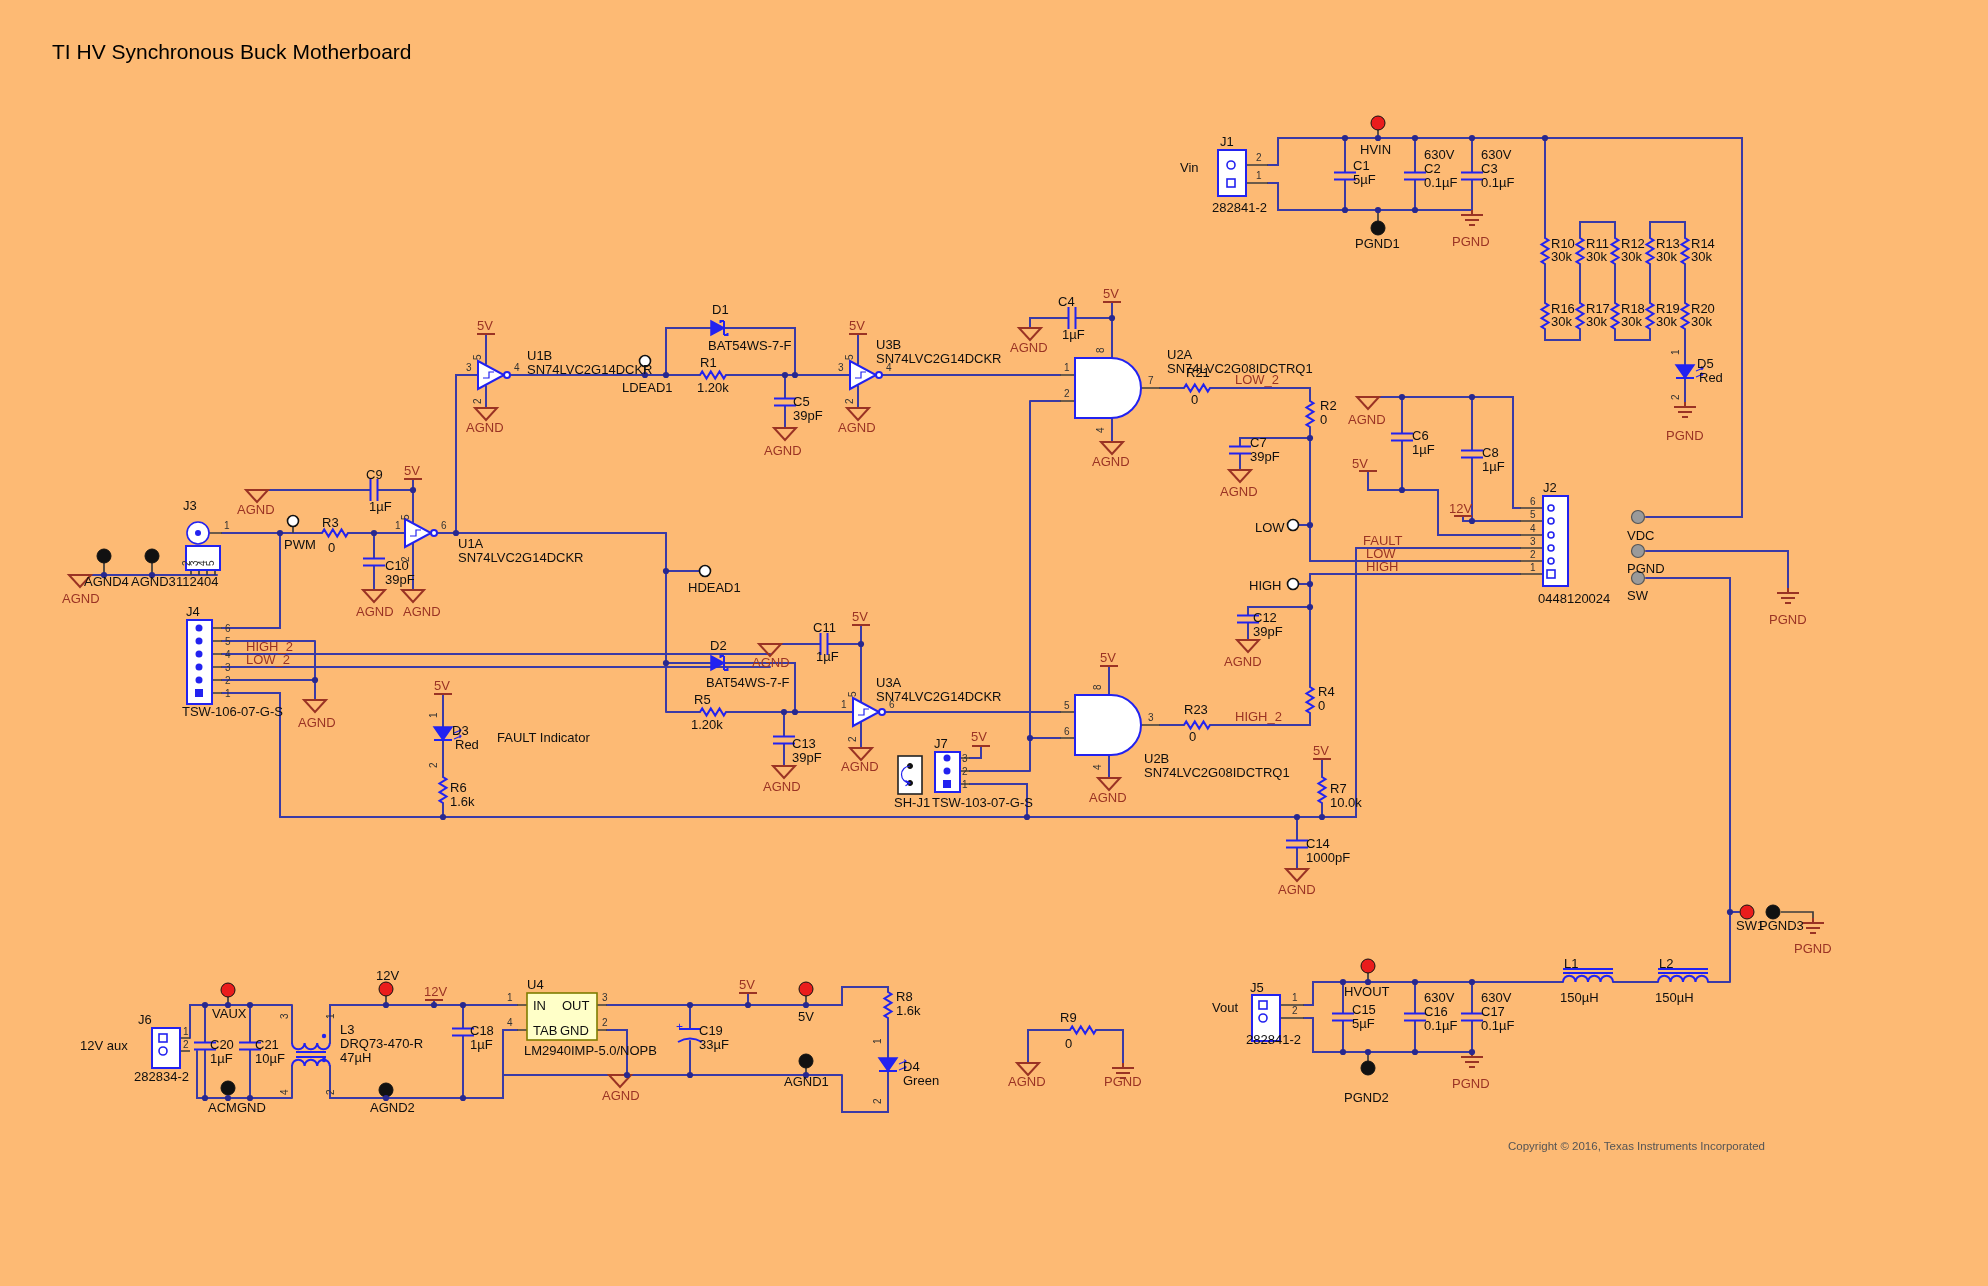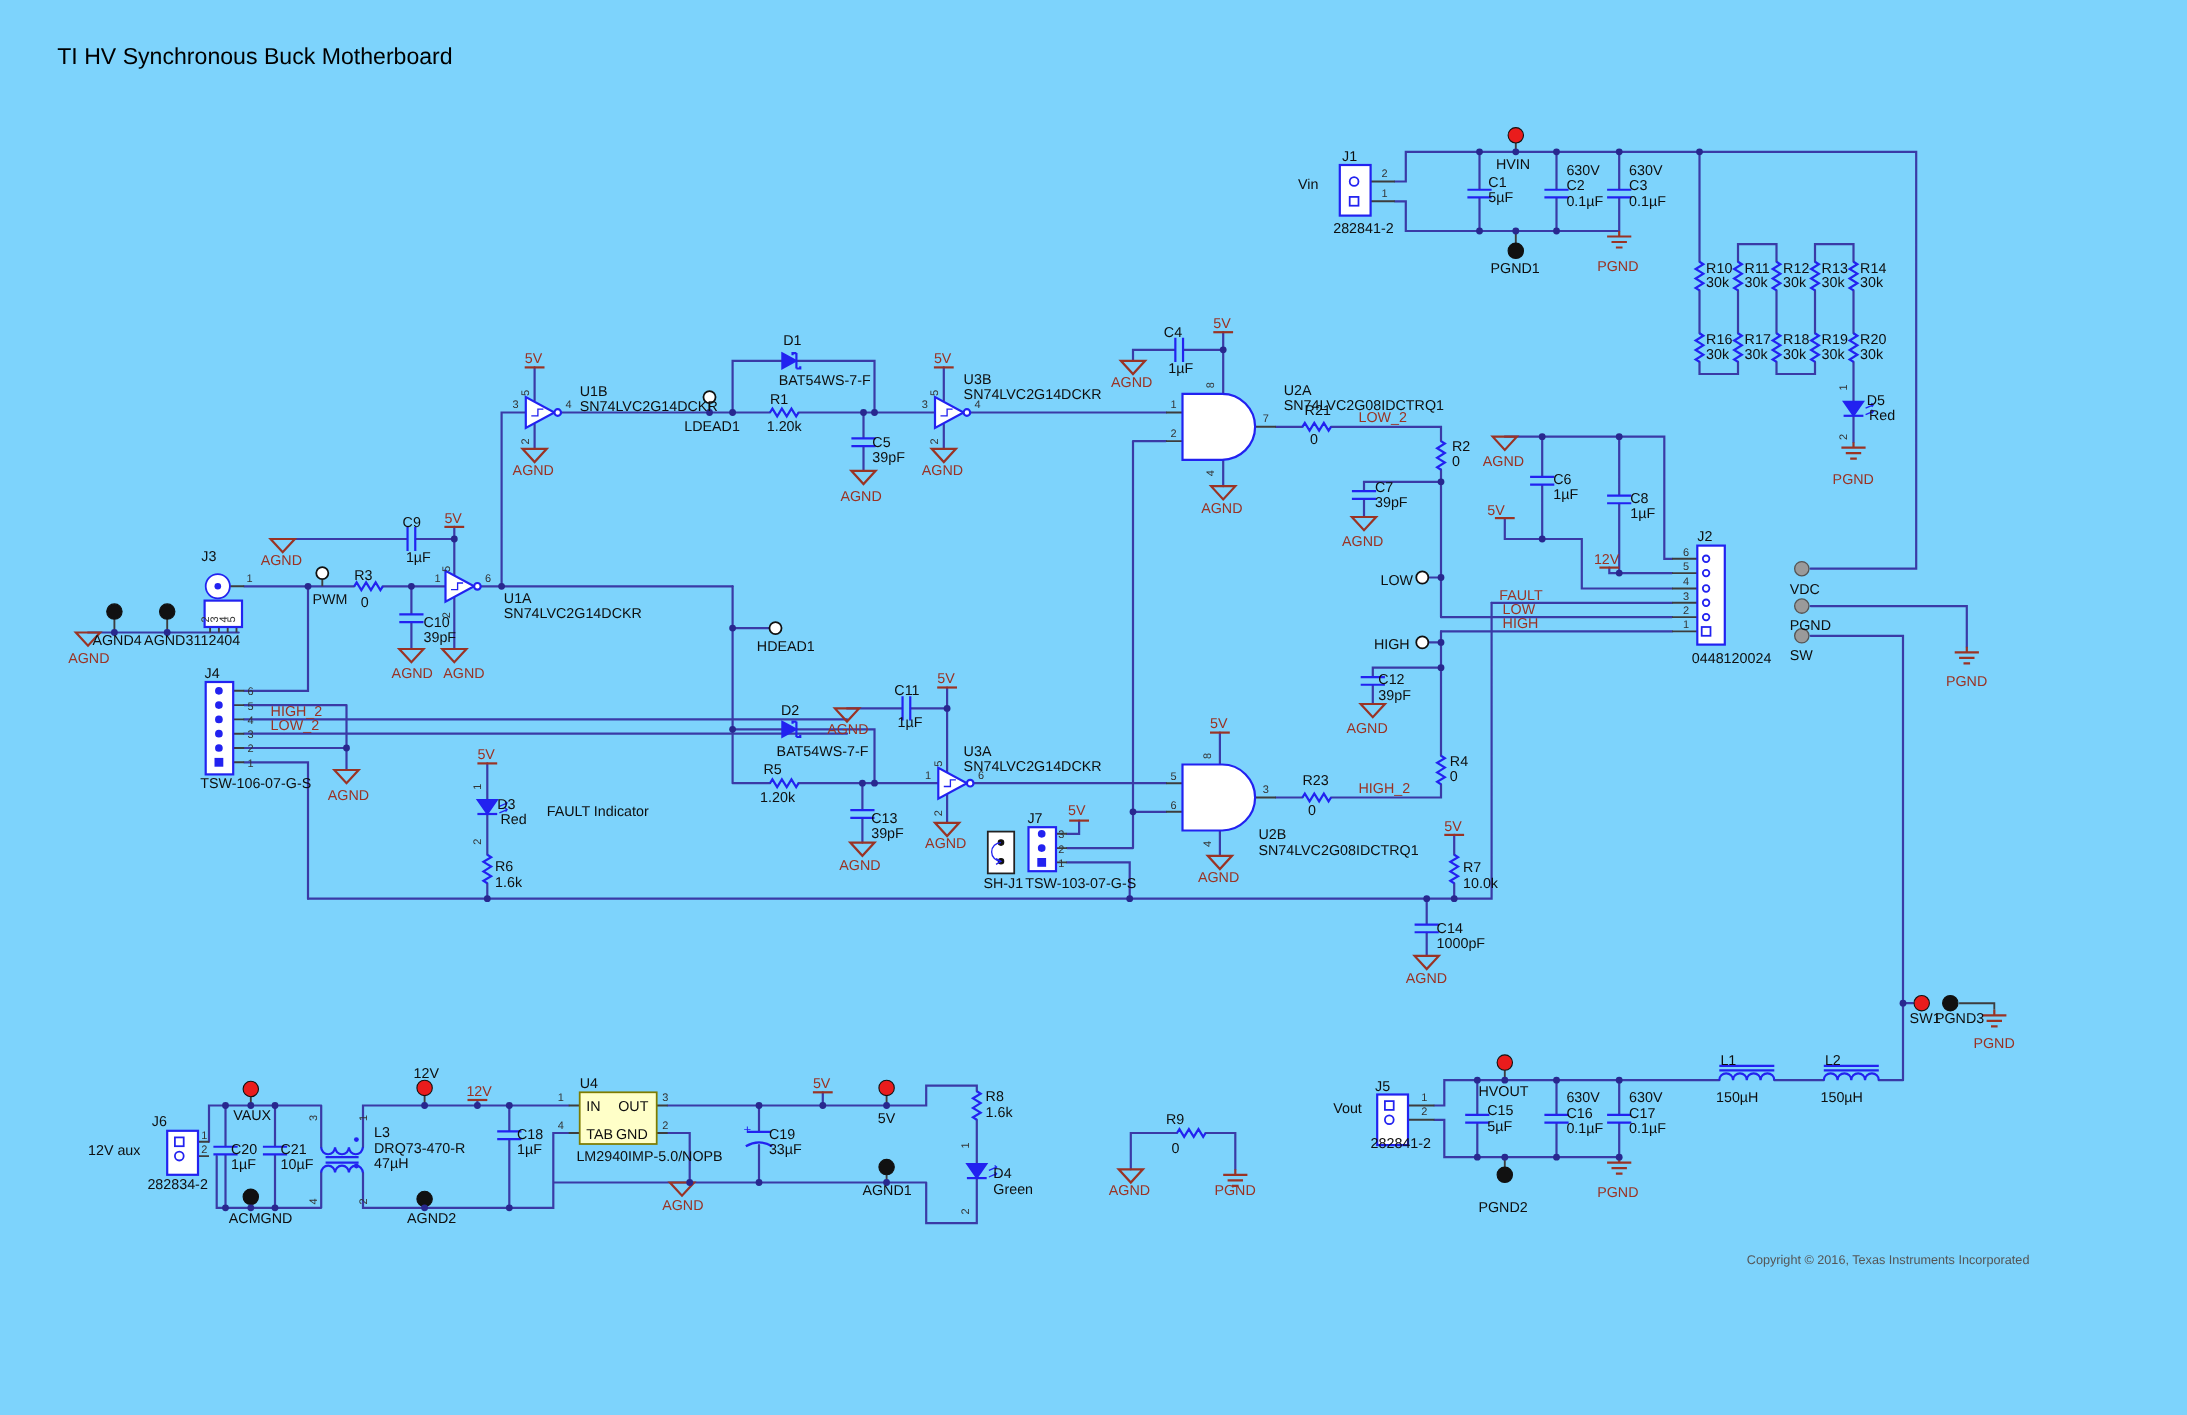--- a/index.html
+++ b/index.html
@@ -1,20 +1,20 @@
 <!DOCTYPE html>
 <html><head>
 <meta charset="utf-8">
 <style>
   html,body{margin:0;padding:0;background:#fff;}
-  #page{position:relative;width:1988px;height:1286px;background:#7dd3fc;overflow:hidden;
+  #page{position:relative;width:1988px;height:1286px;background:#fdba74;overflow:hidden;
         font-family:"Liberation Sans","DejaVu Sans",sans-serif;}
   #schematic{position:absolute;left:0;top:0;}
   .page-title{position:absolute;left:52px;top:40px;font-size:21px;color:#000;}
-  .copyright{position:absolute;left:1588px;top:1140px;font-size:11.5px;color:#555;}
+  .copyright{position:absolute;left:1508px;top:1140px;font-size:11.5px;color:#555;}
   .wire{stroke:#3a3aa6;stroke-width:2;fill:none;stroke-linecap:round;}
   .stub{stroke:#3d3d3d;stroke-width:1.7;fill:none;}
   .comp{stroke:#2222f0;stroke-width:2;fill:none;}
   .thin{stroke-width:1.2;}
   .compfill{fill:#ffffff;}
   .dfill{fill:#2222f0;stroke:#2222f0;stroke-width:1.5;}
   .gndp{stroke:#9a3324;stroke-width:2;fill:none;}
   .dot{fill:#28288f;}
   .tpr{fill:#ea1c1c;stroke:#111;stroke-width:1;}
   .tpb{fill:#111;stroke:#111;}

